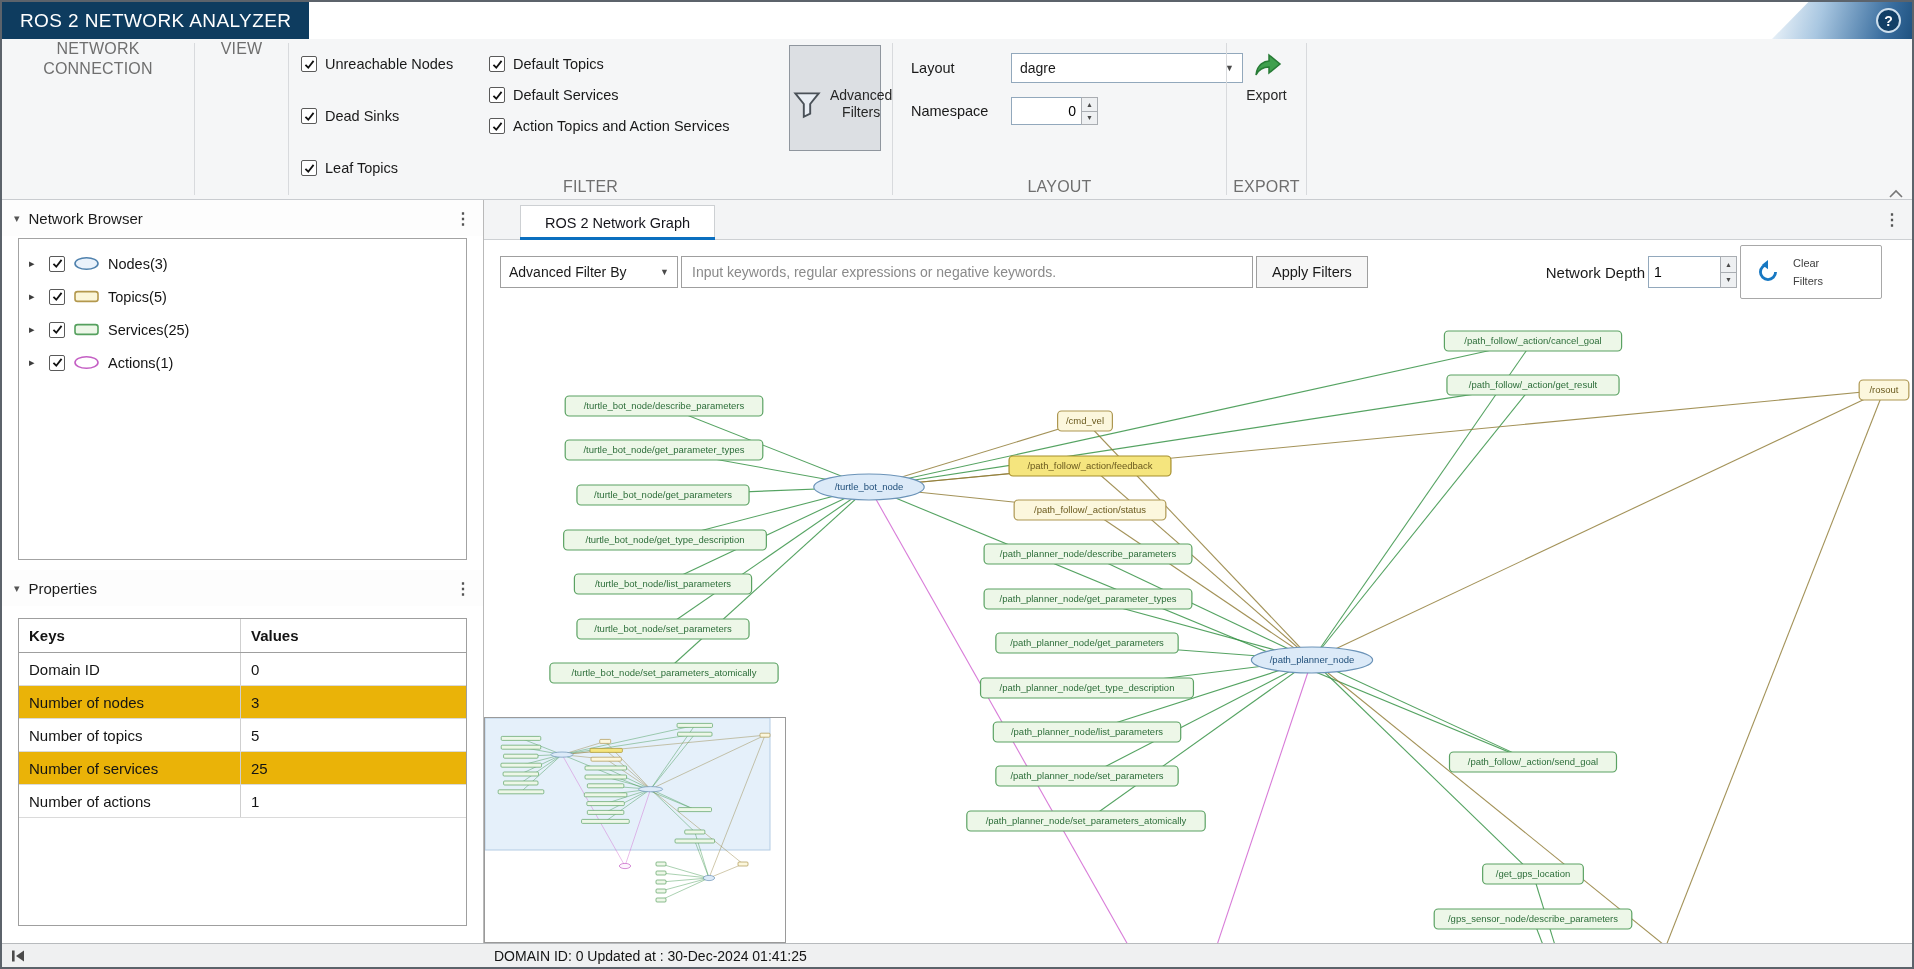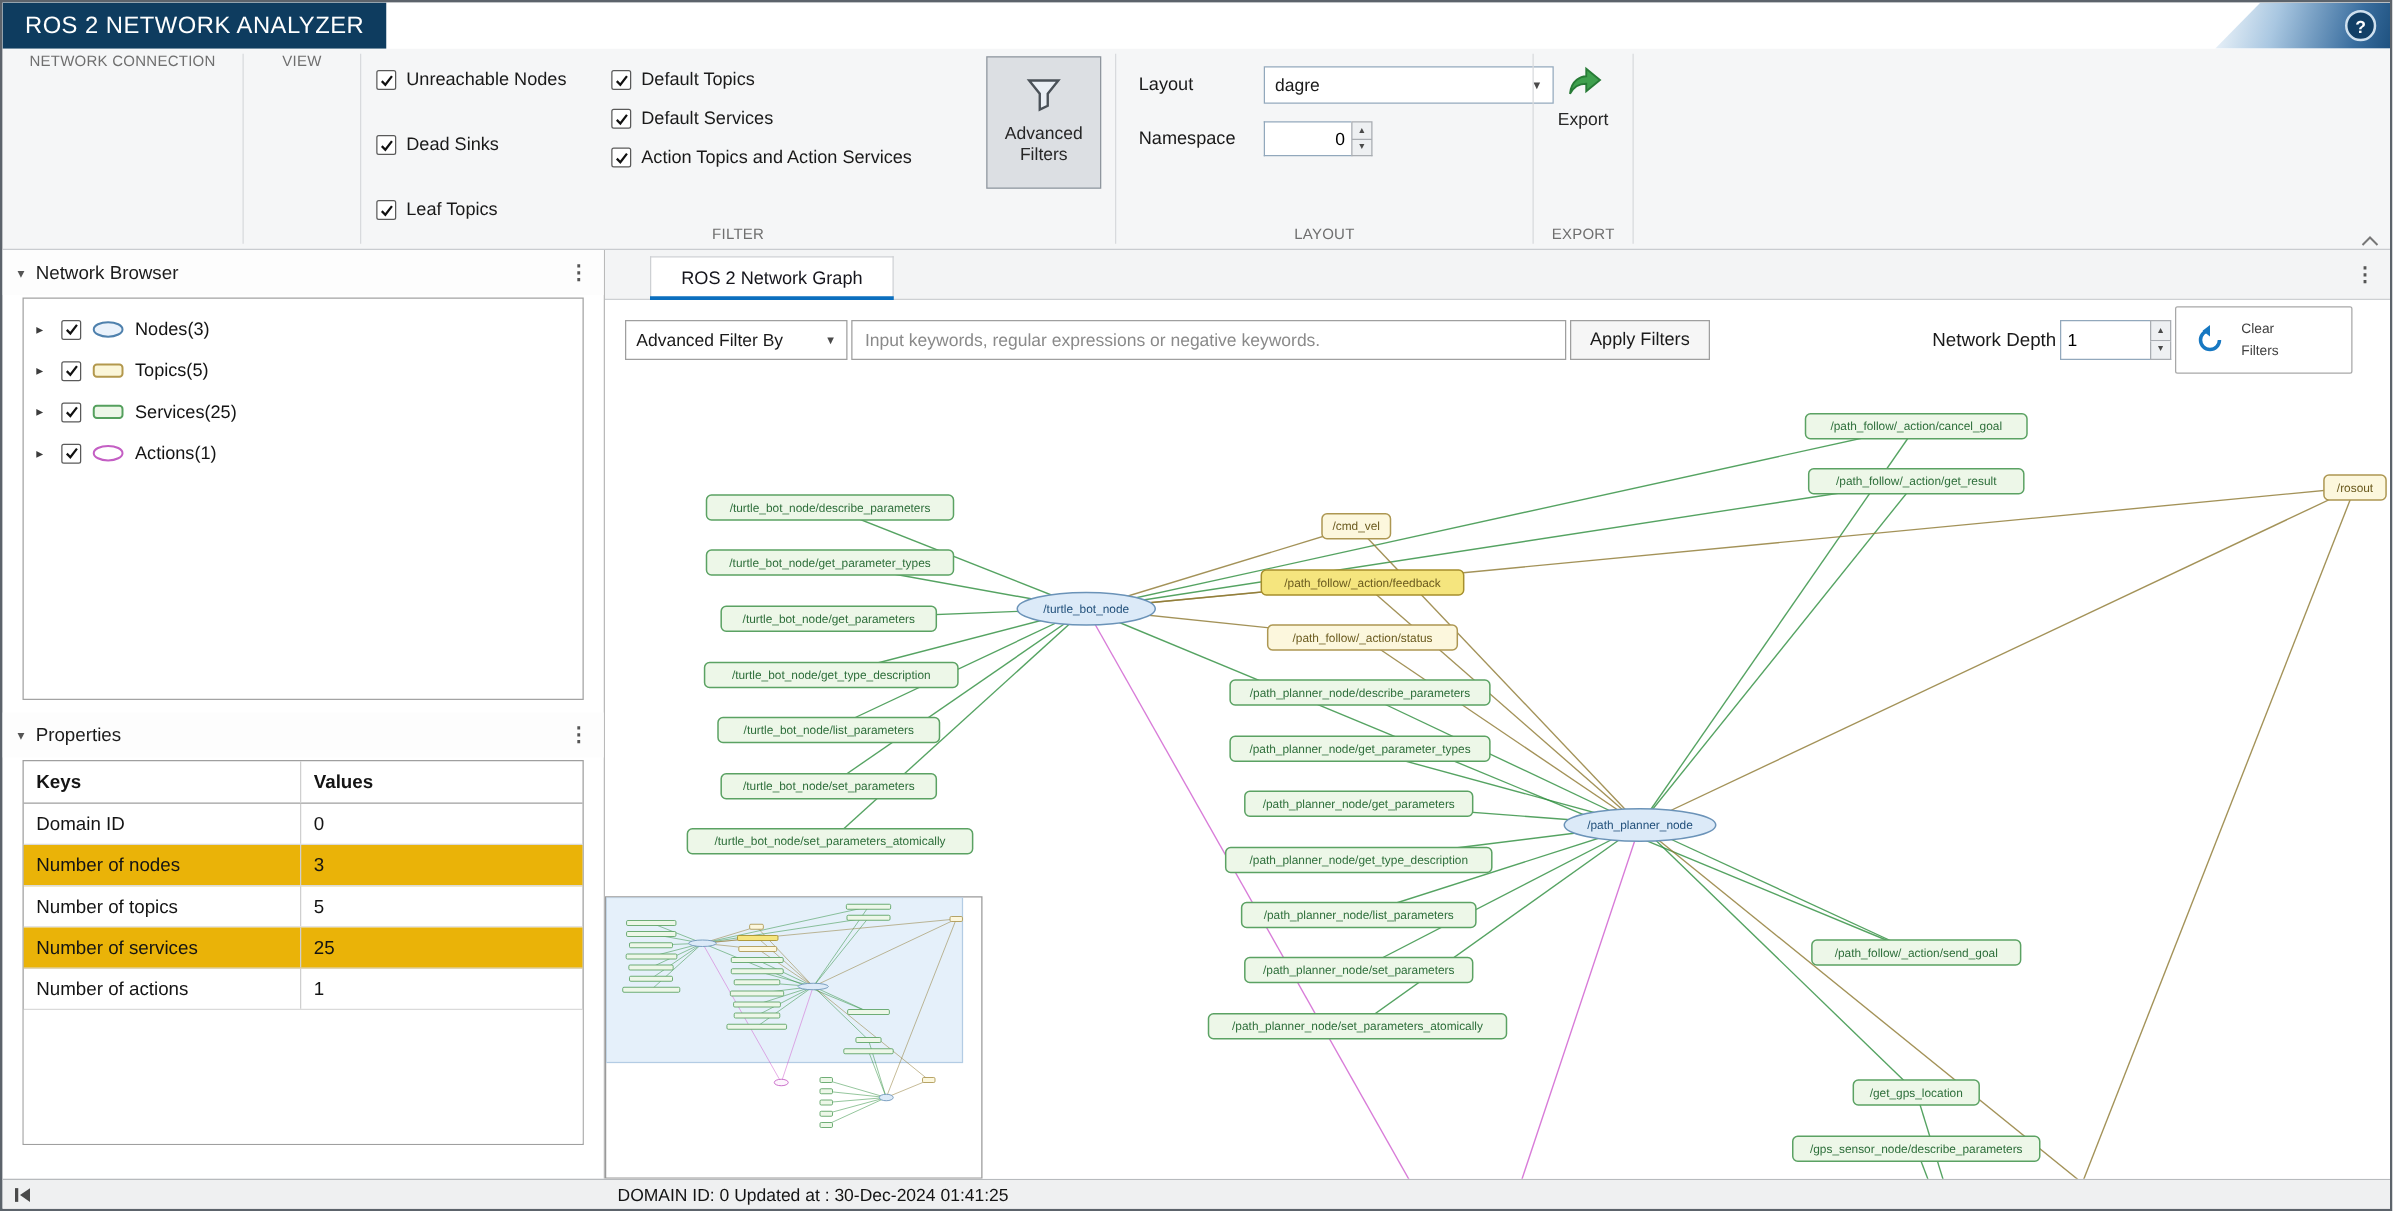--- a/index.html
+++ b/index.html
@@ -13,21 +13,21 @@
     background:linear-gradient(105deg,#f3f8fc 0%,#a9c7e1 35%,#3a6e9f 80%,#1f5280 100%);
     clip-path:polygon(26% 0,100% 0,100% 100%,0 100%); }
   .help-circle { position:absolute; right:11px; top:6px; width:25px; height:25px; border-radius:50%;
     background:#123f66; border:2px solid #cfe0ee; color:#fff; font-size:14px; font-weight:bold;
     display:flex; align-items:center; justify-content:center; }
 
   
   .ribbon { flex:0 0 140px; background:#f5f6f7; border-bottom:1px solid #c9ccd0; display:flex; position:relative; }
   .rsection { display:flex; flex-direction:column; }
   .rcontent { flex:1; display:flex; align-items:flex-start; }
-  .rfooter { height:22px; font-size:12px; color:#6f6f6f; text-align:center; line-height:20px; letter-spacing:.2px; }
+  .rfooter { height:22px; font-size:16px; color:#6f6f6f; text-align:center; line-height:20px; letter-spacing:.2px; }
   .rsep { width:1px; background:#d8dadd; margin:4px 0; }
   .sec-connection { width:192px; }
   .sec-view { width:93px; }
   .sec-filter { width:603px; }
   .sec-layout { width:333px; }
   .sec-export { width:79px; }
   .sec-rest { flex:1; }
 
   .big-btn { display:flex; flex-direction:column; align-items:center; gap:4px; padding:12px 6px 0 6px; min-width:72px; cursor:default; }
   .big-btn .icn { width:32px; height:32px; }
@@ -35,21 +35,21 @@
 
   .cb-col { display:flex; flex-direction:column; gap:13px; padding-top:16px; }
   .cb-col.c1 { width:196px; padding-left:12px;gap:34px; }
   .cb-col.c2 { width:300px; padding-left:4px; }
   .cb-item { display:flex; align-items:center; gap:8px; height:18px; }
   .cb { width:16px; height:16px; background:#fff; border:1px solid #5a5a5a; border-radius:2px; display:flex; align-items:center; justify-content:center; flex:0 0 16px; }
   .cb svg { width:13px; height:13px; }
   .cb-lbl { font-size:14.5px; color:#191919; white-space:nowrap; }
 
   .adv-filter-btn { width:92px; height:106px; margin:6px 0 0 4px; background:#dcdfe3; border:1px solid #8f969e;
-    display:flex; flex-direction:column; align-items:center; justify-content:flex-start; padding-top:12px; gap:6px; }
+    display:flex; flex-direction:row; align-items:center; justify-content:flex-start; padding-top:12px; gap:6px; }
   .adv-filter-btn .icn { width:34px; height:34px; }
   .adv-filter-btn .lbl { font-size:14px; color:#262626; text-align:center; line-height:17px; }
 
   .layout-grid { display:grid; grid-template-columns:88px auto; gap:14px 12px; align-items:center; padding:14px 10px 0 18px; }
   .plain-lbl { font-size:14.5px; color:#191919; }
   .dd { height:30px; background:#fff; border:1px solid #92a8bc; display:flex; align-items:center; padding:0 8px; font-size:14px; color:#1a1a1a; }
   .dd-layout { width:232px; }
   .dd .caret { margin-left:auto; font-size:9px; color:#4a4a4a; }
   .spinbox { display:flex; height:28px; }
   .spinbox input { width:70px; height:28px; border:1px solid #92a8bc; border-right:none; font-size:14px; padding:0 5px; font-family:"Liberation Sans",sans-serif; }
@@ -68,21 +68,21 @@
   .panel-header { height:36px; display:flex; align-items:center; padding:0 12px; background:#fdfdfd; }
   .panel-header .tri { font-size:11px; color:#555; margin-right:9px; }
   .panel-header .ttl { font-size:15px; color:#1c1c1c; }
   .panel-header .kebab { margin-left:auto; font-size:16px; color:#555; font-weight:bold; }
   .tree-box { margin:2px 16px 10px 16px; height:322px; border:1px solid #a3a3a3; background:#fff; padding-top:8px; }
   .tree-item { display:flex; align-items:center; height:33px; padding-left:10px; gap:8px; }
   .tree-item .arrow { width:12px; font-size:11px; color:#3c3c3c; }
   .tree-item .shape { width:27px; height:15px; }
   .tree-item .tlbl { font-size:14.5px; color:#141414; }
 
-  .props-box { margin:2px 16px 0 16px; height:308px; border:1px solid #9f9f9f; background:#fff; display:flex; flex-direction:column; }
+  .props-box { margin:12px 16px 0 16px; height:308px; border:1px solid #9f9f9f; background:#fff; display:flex; flex-direction:column; }
   .prow { display:flex; height:33px; border-bottom:1px solid #dadada; }
   .prow.head { height:34px; font-weight:bold; border-bottom:1px solid #9f9f9f; }
   .prow.shade { background:#eab308; }
   .pcell { font-size:15px; color:#141414; display:flex; align-items:center; padding-left:10px; }
   .pcell.k { width:222px; border-right:1px solid #cfcfcf; }
   .pcell.v { flex:1; }
   .props-fill { flex:1; background:#fff; }
 
   
   .right-panel { flex:1; display:flex; flex-direction:column; min-width:0; }

